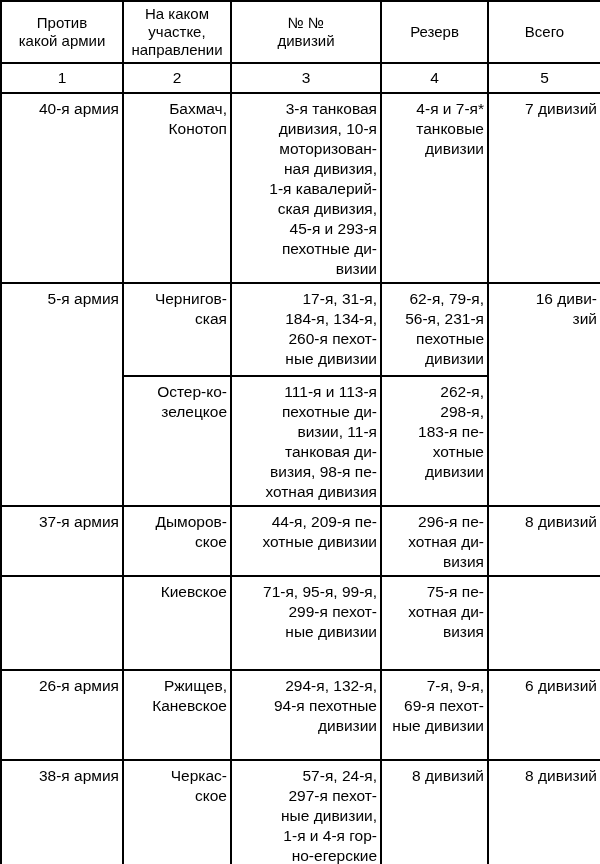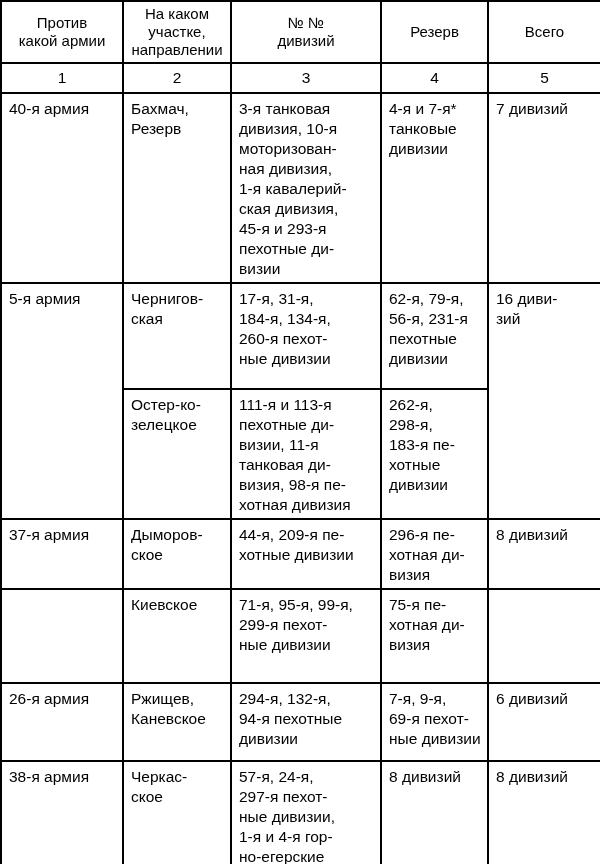--- a/index.html
+++ b/index.html
@@ -16,21 +16,21 @@
   }
   table.div-table {
     border-collapse: collapse;
     table-layout: fixed;
     width: 600px;
     border: 2px solid #000;
   }
   .div-table td, .div-table th {
     border: 2px solid #000;
     vertical-align: top;
-    text-align: left;
+    text-align: right;
     padding: 5px 3px 3px 7px;
     font-size: 15.5px;
     line-height: 20px;
     font-weight: normal;
     white-space: pre-line;
     overflow: hidden;
   }
   .div-table th {
     text-align: center;
     vertical-align: middle;
@@ -74,37 +74,37 @@
     <td>1</td>
     <td>2</td>
     <td>3</td>
     <td>4</td>
     <td>5</td>
   </tr>
 
   <tr style="height:190px;">
     <td>40-я армия</td>
     <td>Бахмач,
-Резерв</td>
+Конотоп</td>
     <td>3-я танковая
 дивизия, 10-я
 моторизован-
 ная дивизия,
 1-я кавалерий-
 ская дивизия,
 45-я и 293-я
 пехотные ди-
 визии</td>
     <td>4-я и 7-я*
 танковые
 дивизии</td>
     <td>7 дивизий</td>
   </tr>
 
-  <tr style="height:106px;">
+  <tr style="height:93px;">
     <td rowspan="2">5-я армия</td>
     <td>Чернигов-
 ская</td>
     <td>17-я, 31-я,
 184-я, 134-я,
 260-я пехот-
 ные дивизии</td>
     <td>62-я, 79-я,
 56-я, 231-я
 пехотные
@@ -146,21 +146,21 @@
     <td>Киевское</td>
     <td>71-я, 95-я, 99-я,
 299-я пехот-
 ные дивизии</td>
     <td>75-я пе-
 хотная ди-
 визия</td>
     <td></td>
   </tr>
 
-  <tr style="height:78px;">
+  <tr style="height:90px;">
     <td>26-я армия</td>
     <td>Ржищев,
 Каневское</td>
     <td>294-я, 132-я,
 94-я пехотные
 дивизии</td>
     <td>7-я, 9-я,
 69-я пехот-
 ные дивизии</td>
     <td>6 дивизий</td>

